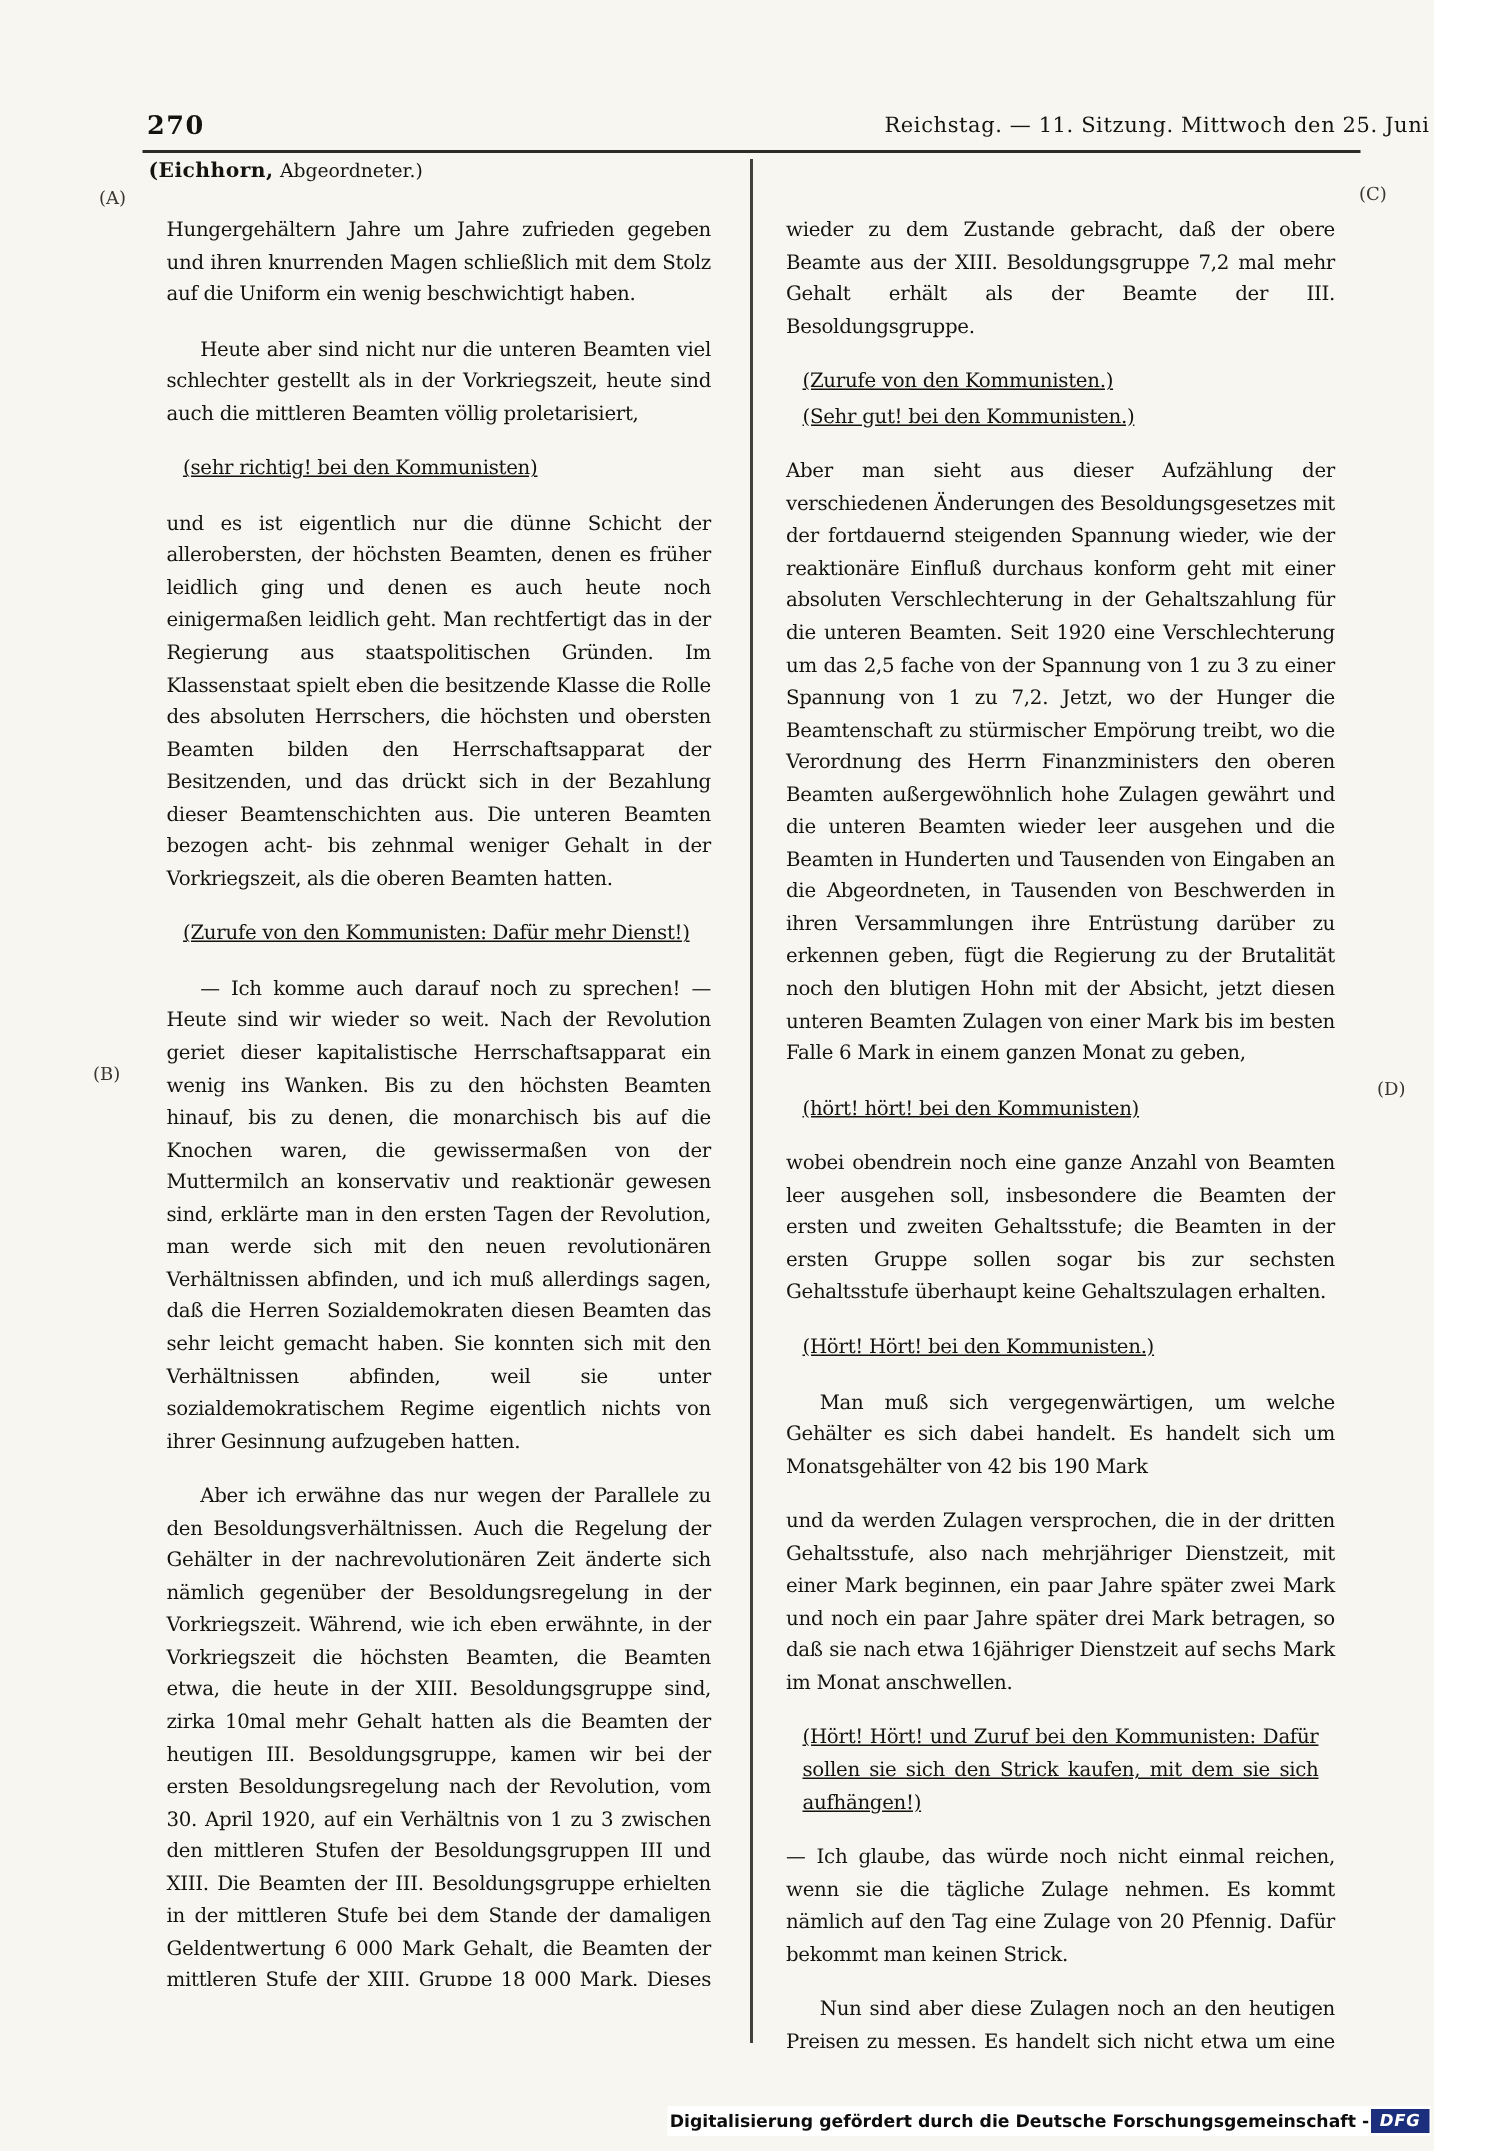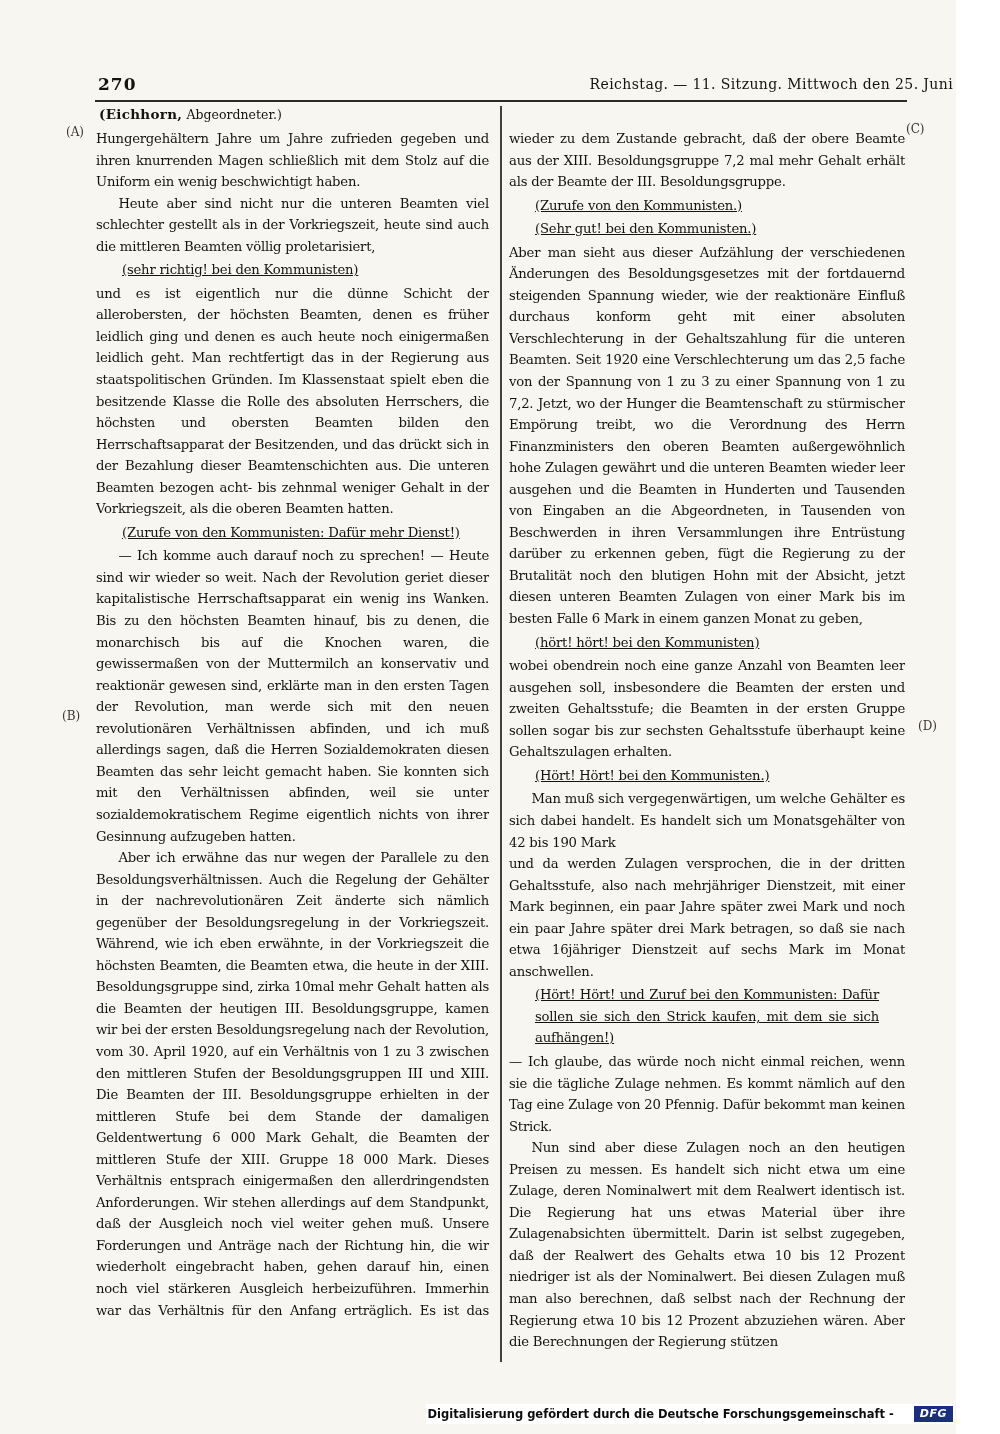--- a/index.html
+++ b/index.html
@@ -48,30 +48,30 @@
     font-size: 13.2px; line-height: 21.55px;
     text-align: justify; letter-spacing: -0.2px;
     overflow: hidden;
   }
   .column.left  { left: 96px;  width: 393px; height: 1196px; }
   .column.right { left: 509px; width: 396px; height: 1238px; }
   .column-divider {
     position: absolute; left: 500px; top: 106px;
     width: 2px; height: 1256px; background: #44403a;
   }
-  .para { margin: 0; }
+  .para { margin: 15px; }
   .para.indent { text-indent: 1.7em; }
   .interjection {
     margin: 2px 0; padding: 0 26px;
     text-indent: 0; text-decoration: underline;
   }
   
   .footer {
     position: absolute; top: 1404px; right: 2px;
-    display: flex; align-items: center; gap: 20px;
+    display: flex; align-items: center; gap: 1px;
     font-family: "DejaVu Sans", sans-serif;
     font-size: 11.5px; font-weight: bold; color: #0d0d0d;
     background: #ffffff; padding: 2px 1px;
   }
   .dfg-logo {
     display: inline-block; background: #1c2f7c; color: #ffffff;
     font-size: 11px; font-weight: bold; font-style: italic;
     padding: 1px 6px 2px 6px; letter-spacing: 0.5px; text-align: right;
   }
 </style>

